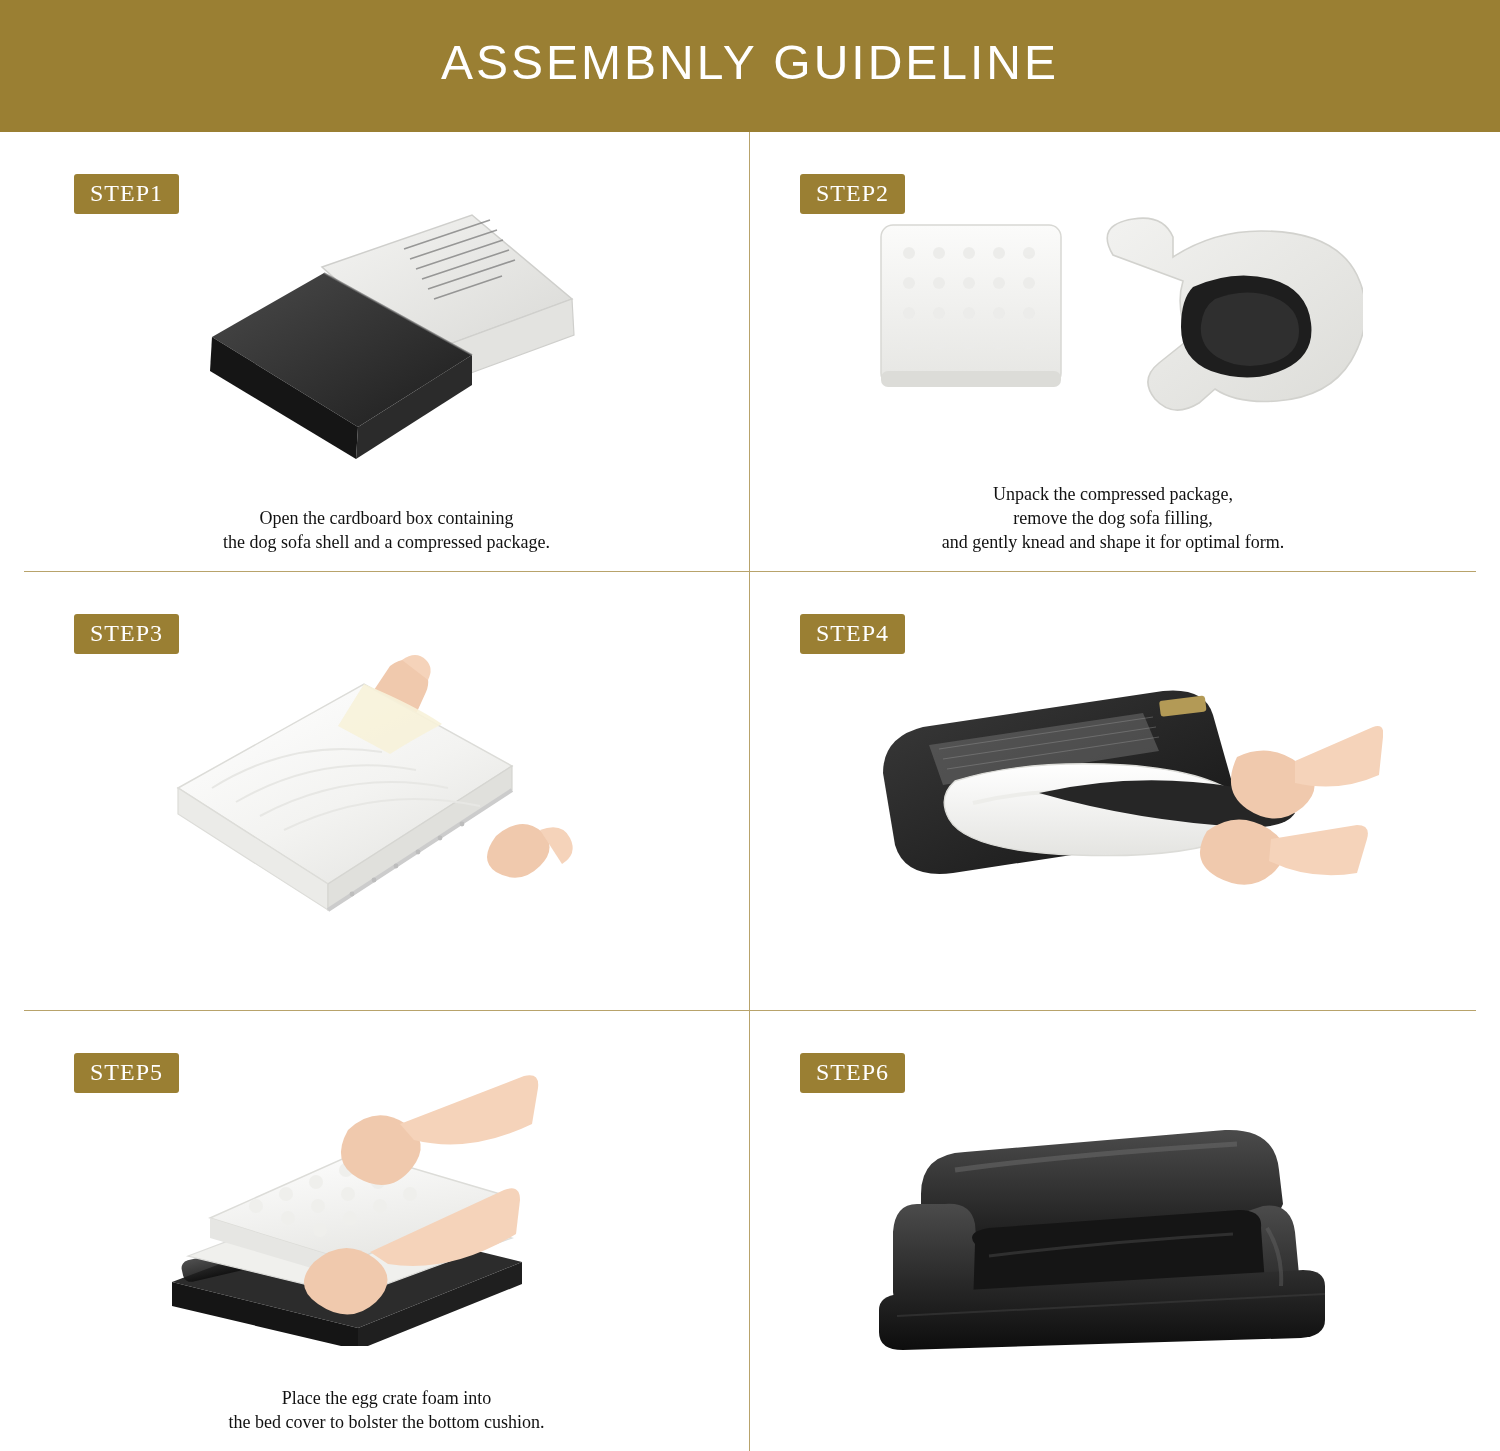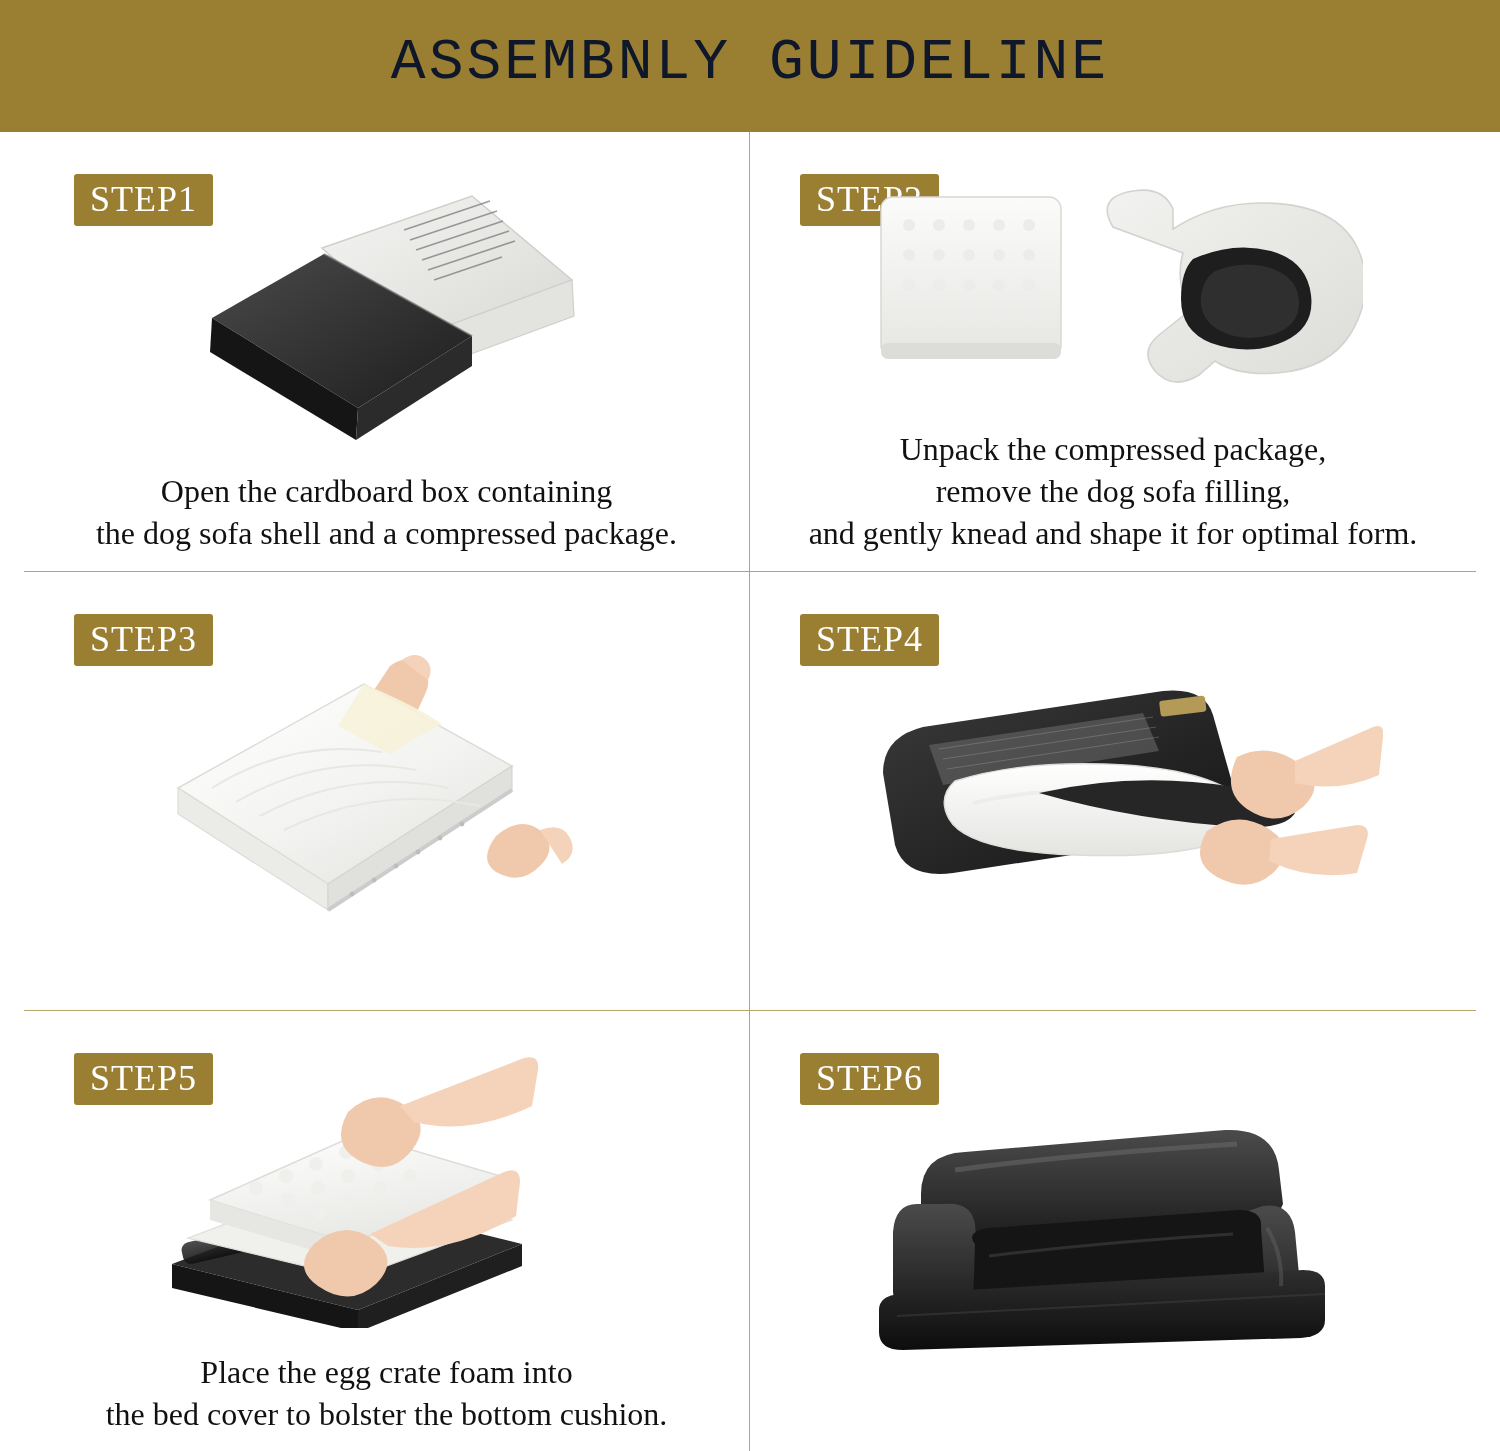--- a/index.html
+++ b/index.html
@@ -22,24 +22,24 @@
   }
   
   .header {
     height: 132px;
     background: #9a7f33;
     display: flex;
     align-items: center;
     justify-content: center;
   }
   .header-title {
-    color: #0f172a;
-    font-size: 58px;
+    color: #ffffff;
+    font-size: 48px;
     letter-spacing: 3px;
-    font-family: Liberation Mono, monospace;
+    font-family: Liberation Sans, sans-serif;
     font-weight: normal;
     line-height: 1;
     padding-bottom: 6px;
   }
   
   .grid {
     position: relative;
     width: 1500px;
     height: 1319px;
     display: grid;
@@ -59,39 +59,39 @@
   
   .cell.col-left { border-right: 1px solid #b8a36b; }
   .cell.row-1, .cell.row-2 { border-bottom: 1px solid #b8a36b; }
 
   .badge {
     position: absolute;
     left: 50px;
     top: 42px;
     background: #9a7f33;
     color: #ffffff;
-    font-size: 36px;
+    font-size: 24px;
     letter-spacing: 1px;
     padding: 7px 16px 9px 16px;
     border-radius: 3px;
     font-family: "Liberation Serif", serif;
     line-height: 1;
   }
   .art {
     width: 100%;
     flex: 1 1 auto;
     position: relative;
     display: flex;
     align-items: center;
     justify-content: center;
     min-height: 0;
   }
   .caption {
     text-align: center;
-    font-size: 32px;
+    font-size: 18px;
     line-height: 1.32;
     color: #111111;
     font-family: "Liberation Serif", serif;
     padding-bottom: 6px;
     white-space: pre-line;
   }
   svg.illu { display: block; }
 </style>
 </head>
 <body>

